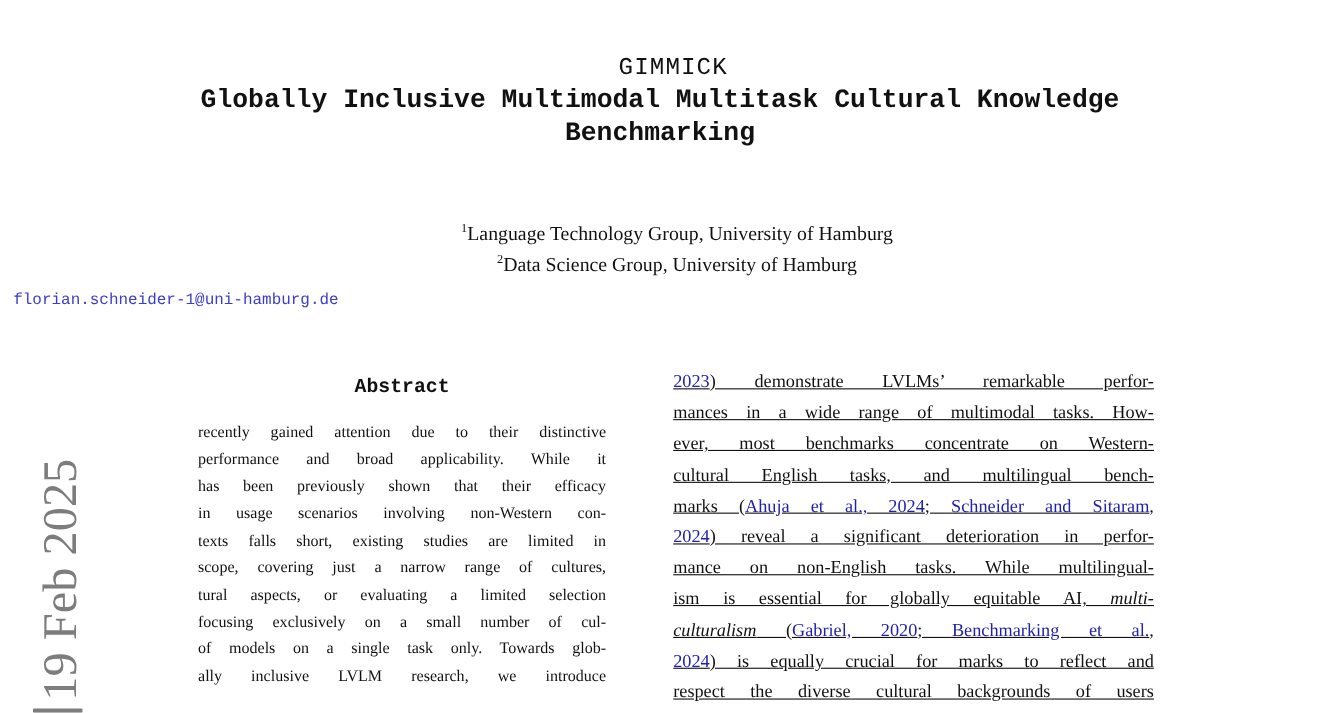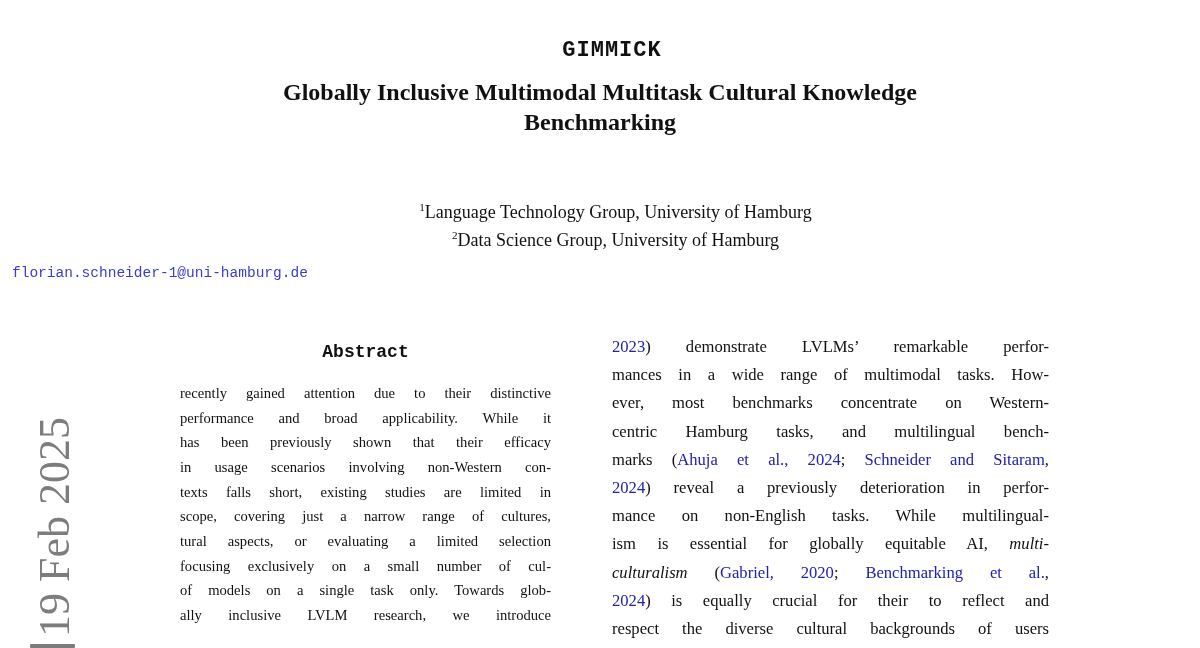--- a/index.html
+++ b/index.html
@@ -20,29 +20,29 @@
     font-size:44px;color:var(--wm);text-align:center;line-height:52px;
     font-family:"Liberation Serif", serif;white-space:nowrap;
   }
   .watermark-frag{
     position:absolute;left:30px;top:644px;width:45px;height:4px;
     background:var(--wm);border-radius:1px;
   }
 
   
   .kicker{
-    position:absolute;top:38px;left:0;width:100%;text-align:center;
-    font-family:"Liberation Mono", monospace;font-weight:bold;
+    position:absolute;top:49px;left:0;width:100%;text-align:center;
+    font-family:"Liberation Mono", monospace;font-weight:normal;
     font-size:22px;letter-spacing:1px;padding-left:24px;
   }
   .title{
     position:absolute;top:77px;left:0;width:100%;text-align:center;
     font-weight:bold;font-size:24px;line-height:30px;
   }
-  .title .tline{display:block;}
+  .title .tline{display:block;font-family:Liberation Mono, monospace;}
   .authors{
     position:absolute;top:165px;left:0;width:100%;text-align:center;
     font-weight:bold;font-size:19px;
   }
   .affil{position:absolute;left:0;width:100%;text-align:center;font-size:18px;padding-left:31px;}
   .affil.a1{top:202px;}
   .affil.a2{top:230px;}
   .email-row{position:absolute;top:263px;left:12px;width:100%;text-align:left;}
   .email{
     font-family:"Liberation Mono", monospace;font-size:14.5px;
@@ -55,21 +55,21 @@
   .col.left{left:180px;top:341px;width:371px;}
   .col.right{left:612px;top:333px;width:437px;}
 
   .abs-head{
     text-align:center;font-size:18px;font-weight:bold;line-height:22px;
     font-family:Liberation Mono, monospace;
   }
   .abs-body{margin-top:18px;font-size:14.6px;}
   .abs-body .jline{line-height:24.65px;}
   .col.right{font-size:16.6px;}
-  .col.right .jline{line-height:28.2px;}
+  .col.right .jline{line-height:28.2px;text-decoration:underline;}
 
   .jline{
     text-align:justify;
     text-align-last:justify;
     white-space:normal;
   }
   .lk{color:var(--cite);cursor:pointer;}
   .it{font-style:italic;}
 </style>
 </head>
@@ -108,24 +108,24 @@
         <div class="jline">focusing exclusively on a small number of cul-</div>
         <div class="jline">of models on a single task only. Towards glob-</div>
         <div class="jline">ally inclusive LVLM research, we introduce</div>
       </div>
   </section>
 
   <section class="col right">
       <div class="jline"><span class="lk">2023</span><span>) demonstrate LVLMs’ remarkable perfor-</span></div>
       <div class="jline">mances in a wide range of multimodal tasks. How-</div>
       <div class="jline">ever, most benchmarks concentrate on Western-</div>
-      <div class="jline">centric Hamburg tasks, and multilingual bench-</div>
+      <div class="jline">cultural English tasks, and multilingual bench-</div>
       <div class="jline"><span>marks (</span><span class="lk">Ahuja et al., 2024</span><span>; </span><span class="lk">Schneider and Sitaram</span><span>,</span></div>
-      <div class="jline"><span class="lk">2024</span><span>) reveal a previously deterioration in perfor-</span></div>
+      <div class="jline"><span class="lk">2024</span><span>) reveal a significant deterioration in perfor-</span></div>
       <div class="jline">mance on non-English tasks. While multilingual-</div>
       <div class="jline"><span>ism is essential for globally equitable AI, </span><span class="it">multi-</span></div>
       <div class="jline"><span class="it">culturalism</span><span> (</span><span class="lk">Gabriel, 2020</span><span>; </span><span class="lk">Benchmarking et al.</span><span>,</span></div>
-      <div class="jline"><span class="lk">2024</span><span>) is equally crucial for their to reflect and</span></div>
+      <div class="jline"><span class="lk">2024</span><span>) is equally crucial for marks to reflect and</span></div>
       <div class="jline">respect the diverse cultural backgrounds of users</div>
       <div class="jline">worldwide. In this context, it has been shown</div>
     </section>
 
 </div>
 
 </body></html>

